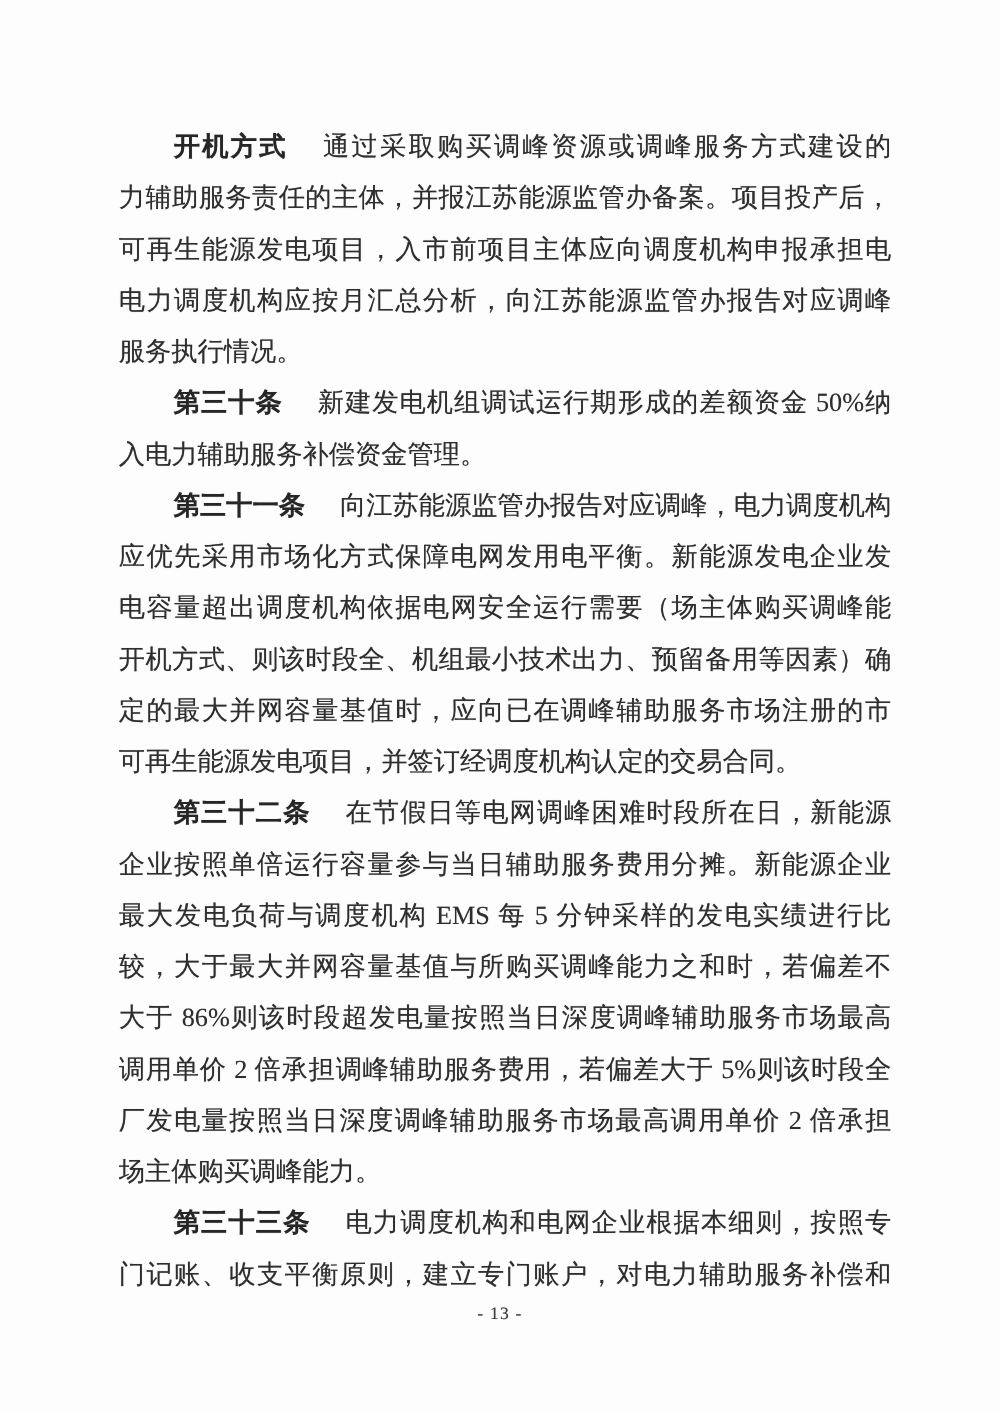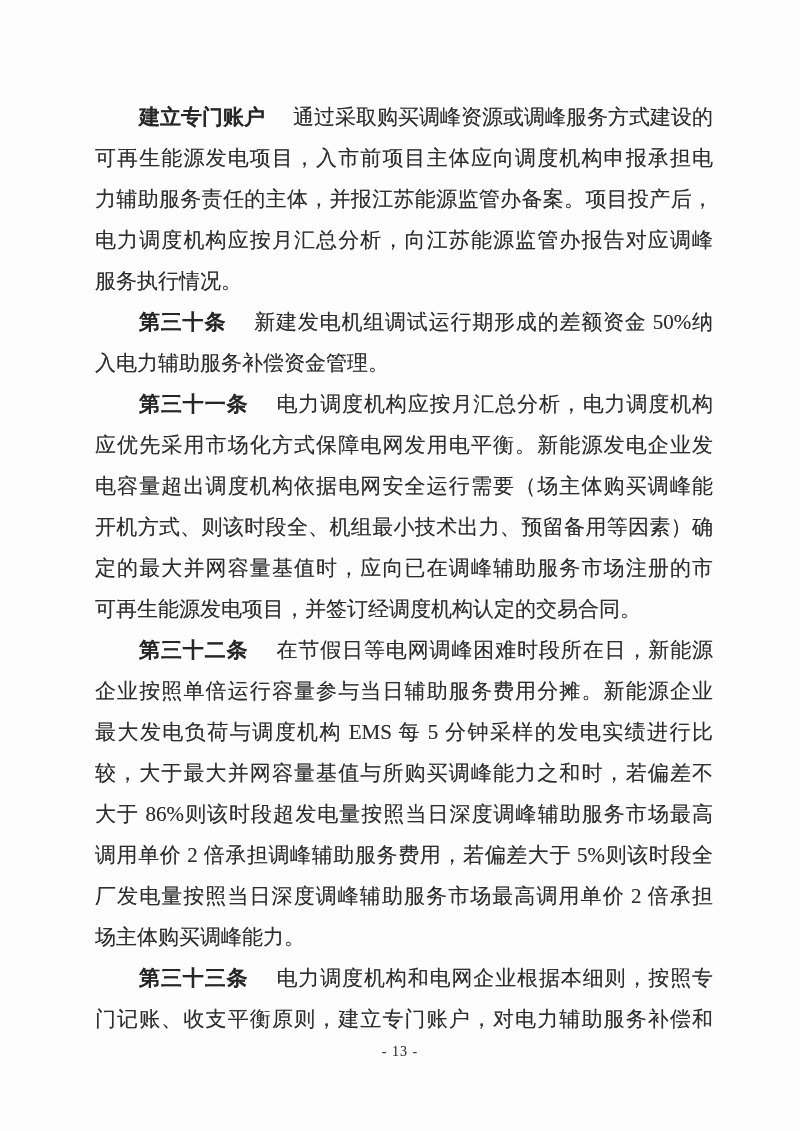--- a/index.html
+++ b/index.html
@@ -59,34 +59,34 @@
     text-shadow: 0 0 0.6px rgba(70,70,70,0.5);
   }
 </style>
 </head>
 <body>
 
 <div class="page">
   <div class="content">
 
     <div>
-      <div class="line first"><span class="article-number">建立专门账户</span><span>通过采取购买调峰资源或调峰服务方式建设的</span></div>
+      <div class="line first"><span class="article-number">开机方式</span><span>通过采取购买调峰资源或调峰服务方式建设的</span></div>
+      <div class="line">力辅助服务责任的主体，并报江苏能源监管办备案。项目投产后，</div>
       <div class="line">可再生能源发电项目，入市前项目主体应向调度机构申报承担电</div>
-      <div class="line">力辅助服务责任的主体，并报江苏能源监管办备案。项目投产后，</div>
       <div class="line">电力调度机构应按月汇总分析，向江苏能源监管办报告对应调峰</div>
       <div class="line last">服务执行情况。</div>
     </div>
 
     <div>
       <div class="line first"><span class="article-number">第三十条</span><span>新建发电机组调试运行期形成的差额资金 50%纳</span></div>
       <div class="line last">入电力辅助服务补偿资金管理。</div>
     </div>
 
     <div>
-      <div class="line first"><span class="article-number">第三十一条</span><span>电力调度机构应按月汇总分析，电力调度机构</span></div>
+      <div class="line first"><span class="article-number">第三十一条</span><span>向江苏能源监管办报告对应调峰，电力调度机构</span></div>
       <div class="line">应优先采用市场化方式保障电网发用电平衡。新能源发电企业发</div>
       <div class="line">电容量超出调度机构依据电网安全运行需要（场主体购买调峰能力、</div>
       <div class="line">开机方式、则该时段全、机组最小技术出力、预留备用等因素）确</div>
       <div class="line">定的最大并网容量基值时，应向已在调峰辅助服务市场注册的市</div>
       <div class="line last">可再生能源发电项目，并签订经调度机构认定的交易合同。</div>
     </div>
 
     <div>
       <div class="line first"><span class="article-number">第三十二条</span><span>在节假日等电网调峰困难时段所在日，新能源</span></div>
       <div class="line">企业按照单倍运行容量参与当日辅助服务费用分摊。新能源企业</div>

